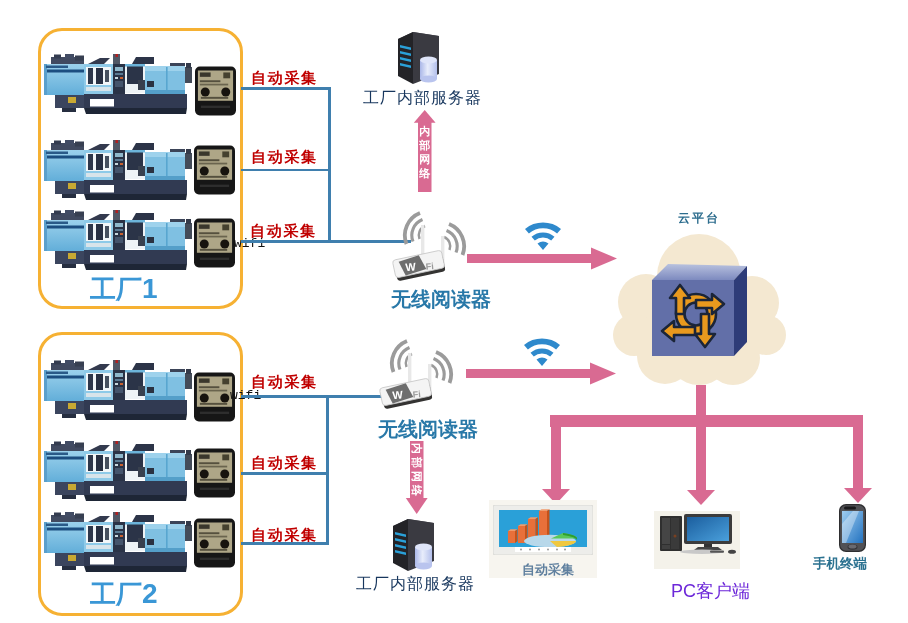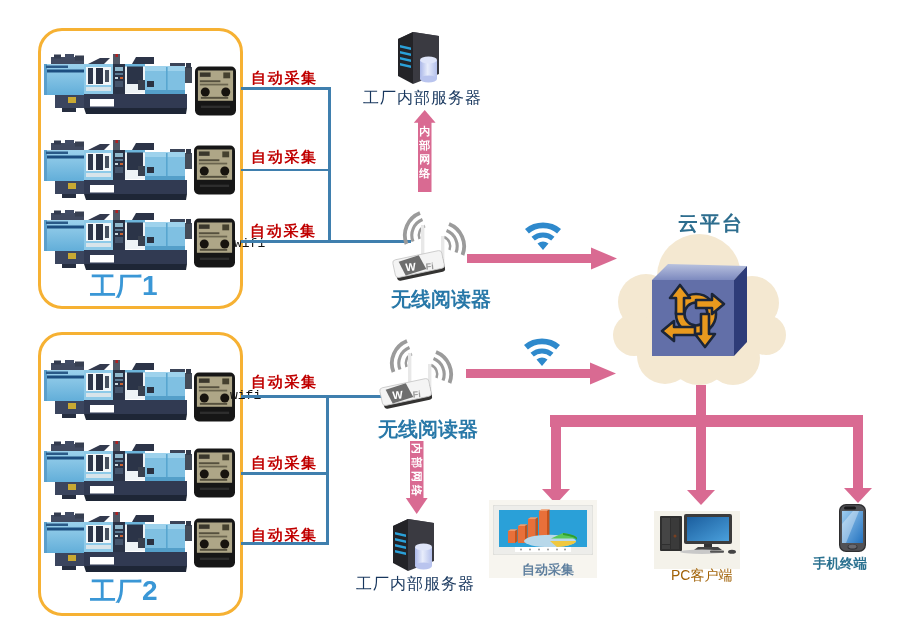--- a/index.html
+++ b/index.html
@@ -1,20 +1,20 @@
 <!DOCTYPE html>
 <html><head>
 <meta charset="utf-8">
 <style>
   html,body{margin:0;padding:0;background:#fff;}
   #canvas{position:relative;width:908px;height:623px;background:#fff;overflow:hidden;
     font-family:"Liberation Sans", sans-serif;}
   .abs{position:absolute;}
   .factory{position:absolute;border:3px solid #f6b133;border-radius:24px;width:199px;height:275px;}
-  .flab{position:absolute;color:#3a97d6;font-weight:bold;font-size:26px;letter-spacing:0px;line-height:30px;}
+  .flab{position:absolute;color:#3a97d6;font-weight:bold;font-size:26px;letter-spacing:0px;line-height:36px;}
   .red{position:absolute;color:#c00000;font-weight:bold;font-size:15px;letter-spacing:1.7px;line-height:15px;}
   .navy{position:absolute;color:#17365d;font-weight:normal;font-size:16px;white-space:nowrap;letter-spacing:1px;}
   .rblue{position:absolute;color:#2878a8;font-weight:bold;font-size:20px;white-space:nowrap;}
   .wifi{position:absolute;color:#111;font-weight:normal;font-size:13px;font-family:"Liberation Mono",monospace;}
   .bline{position:absolute;background:#3f7fae;}
 </style>
 </head>
 <body>
 <div id="canvas">
 
@@ -303,21 +303,21 @@
     </svg>
   <div class="rblue" style="left:391px;top:286px;">无线阅读器</div>
 
   <svg class="abs" style="left:467px;top:243px;" width="150" height="31" viewBox="0 0 150 31">
       <use href="#harrow"></use>
     </svg>
   <svg class="abs" style="left:525px;top:221px;" width="36" height="29" viewBox="0 0 36 29">
       <use href="#wificon"></use>
     </svg>
 
-  <div class="rblue" style="left:678px;top:210px;color:#2d6d8e;font-size:20px;letter-spacing:2px;">云平台</div>
+  <div class="rblue" style="left:678px;top:210px;color:#2d6d8e;font-size:12px;letter-spacing:2px;">云平台</div>
   <svg class="abs" style="left:613px;top:232px;" width="174" height="156" viewBox="0 0 174 156">
       <use href="#cloud"></use>
     </svg>
 
   <div class="factory" style="left:38px;top:332px;height:278px;"></div>
   <div class="flab" style="left:90px;top:576px;">工厂<span style="font-size:28px;">2</span></div>
 
   <svg class="abs" style="left:42px;top:360px;" width="150" height="60" viewBox="0 0 150 60">
       <use href="#machine"></use>
     </svg>
@@ -393,19 +393,19 @@
   <div class="abs" style="left:489px;top:500px;width:108px;height:78px;background:#f7f5ef;"></div>
   <svg class="abs" style="left:493px;top:505px;" width="100" height="50" viewBox="0 0 100 50">
       <use href="#monitor"></use>
     </svg>
   <div class="abs" style="left:522px;top:561px;color:#60809f;font-weight:bold;font-size:13px;">自动采集</div>
 
   <div class="abs" style="left:654px;top:511px;width:86px;height:58px;background:#f4f2ea;"></div>
   <svg class="abs" style="left:660px;top:514px;" width="76" height="45" viewBox="0 0 76 45">
       <use href="#pc"></use>
     </svg>
-  <div class="abs" style="left:671px;top:567px;color:#a16207;font-size:14px;">PC客户端</div>
+  <div class="abs" style="left:671px;top:579px;color:#6d28d9;font-size:18px;">PC客户端</div>
 
   <svg class="abs" style="left:839px;top:504px;" width="27" height="48" viewBox="0 0 27 48">
       <use href="#phone"></use>
     </svg>
   <div class="abs" style="left:789px;top:555px;color:#2a7190;font-weight:bold;font-size:13.5px;margin-left:24px;">手机终端</div>
 </div>
 
 </body></html>

